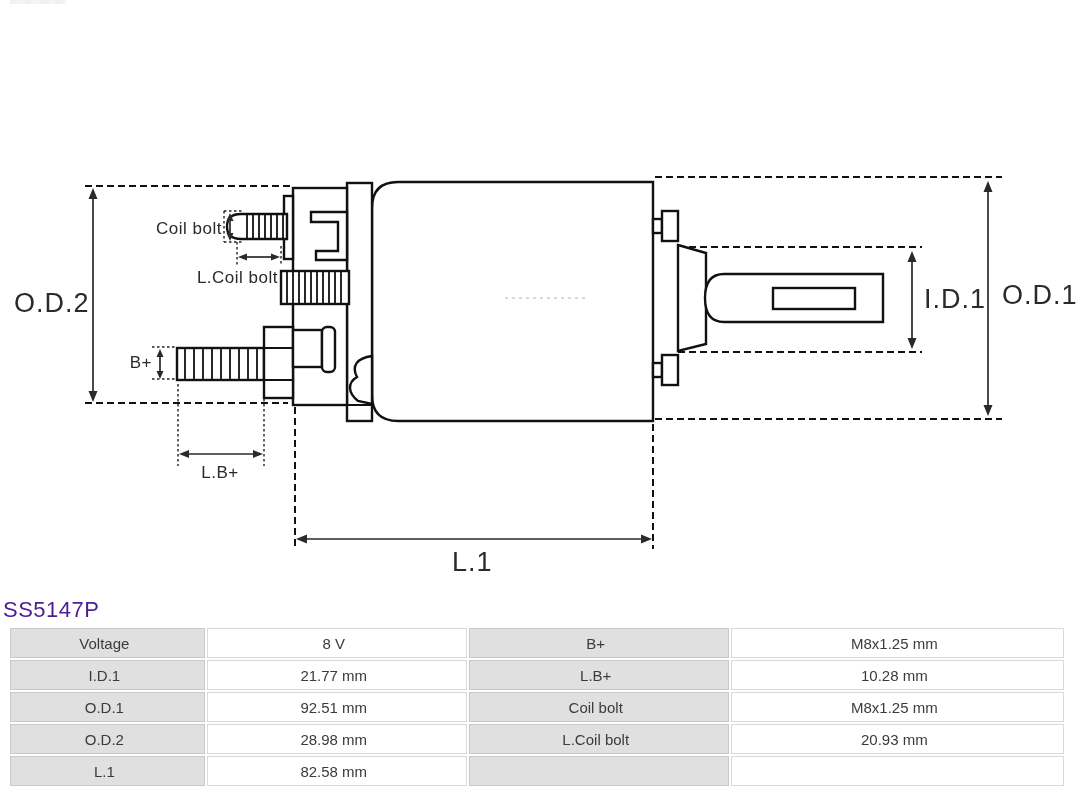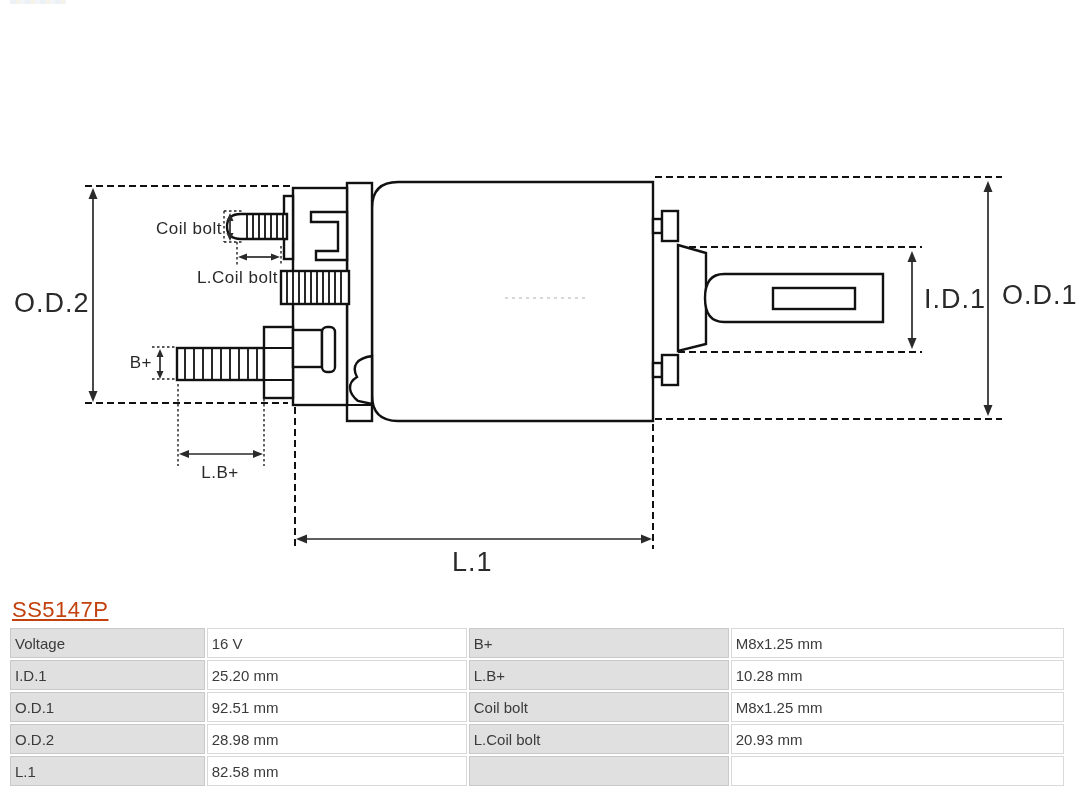--- a/index.html
+++ b/index.html
@@ -16,28 +16,28 @@
   svg .thin{fill:none;stroke:#111111;stroke-width:1.8;}
   svg .dash{fill:none;stroke:#111111;stroke-width:2;stroke-dasharray:7 4;}
   svg .dot{fill:none;stroke:#222222;stroke-width:1.4;stroke-dasharray:2.5 2.5;}
   svg .dim{fill:none;stroke:#2a2a2a;stroke-width:1.7;}
   svg .ah{fill:#2a2a2a;stroke:none;}
   svg text{fill:#2a2a2a;}
   svg .biglab{font-size:27px;letter-spacing:1px;}
   svg .smalllab{font-size:17px;letter-spacing:.5px;}
   svg .wm{stroke:#ccd0c9;stroke-width:2;stroke-dasharray:3 4;opacity:.8;}
   .part-number{
-    position:absolute;left:12px;top:597px;font-size:22px;color:#c2410c;
-    letter-spacing:.5px;cursor:pointer;text-decoration:underline;
+    position:absolute;left:3px;top:597px;font-size:22px;color:#4c1d95;
+    letter-spacing:.5px;cursor:pointer;
   }
   table.spec{
     position:absolute;left:8px;top:626px;border-collapse:separate;border-spacing:2px;
     width:1058px;table-layout:fixed;font-size:15px;color:#3b3b3b;
   }
-  table.spec td{height:28px;padding:0 10px 0 4px;text-align:left;overflow:hidden;white-space:nowrap;}
+  table.spec td{height:28px;padding:0 10px 0 4px;text-align:center;overflow:hidden;white-space:nowrap;}
   td.lab{background:#e0e0e0;border:1px solid #c9c9c9;}
   td.val{background:#ffffff;border:1px solid #d9d9d9;}
   col.c1{width:194px;} col.c2{width:259px;} col.c3{width:259px;} col.c4{width:332px;}
 </style>
 </head>
 <body>
 
 <div class="page">
 
   <div class="logo-fragment"></div>
@@ -140,27 +140,27 @@
   <table class="spec">
     <colgroup>
         <col class="c1">
         <col class="c2">
         <col class="c3">
         <col class="c4">
       </colgroup>
     <tbody>
       <tr>
         <td class="lab">Voltage</td>
-        <td class="val">16 V</td>
+        <td class="val">8 V</td>
         <td class="lab">B+</td>
         <td class="val">M8x1.25 mm</td>
       </tr>
       <tr>
         <td class="lab">I.D.1</td>
-        <td class="val">25.20 mm</td>
+        <td class="val">21.77 mm</td>
         <td class="lab">L.B+</td>
         <td class="val">10.28 mm</td>
       </tr>
       <tr>
         <td class="lab">O.D.1</td>
         <td class="val">92.51 mm</td>
         <td class="lab">Coil bolt</td>
         <td class="val">M8x1.25 mm</td>
       </tr>
       <tr>

